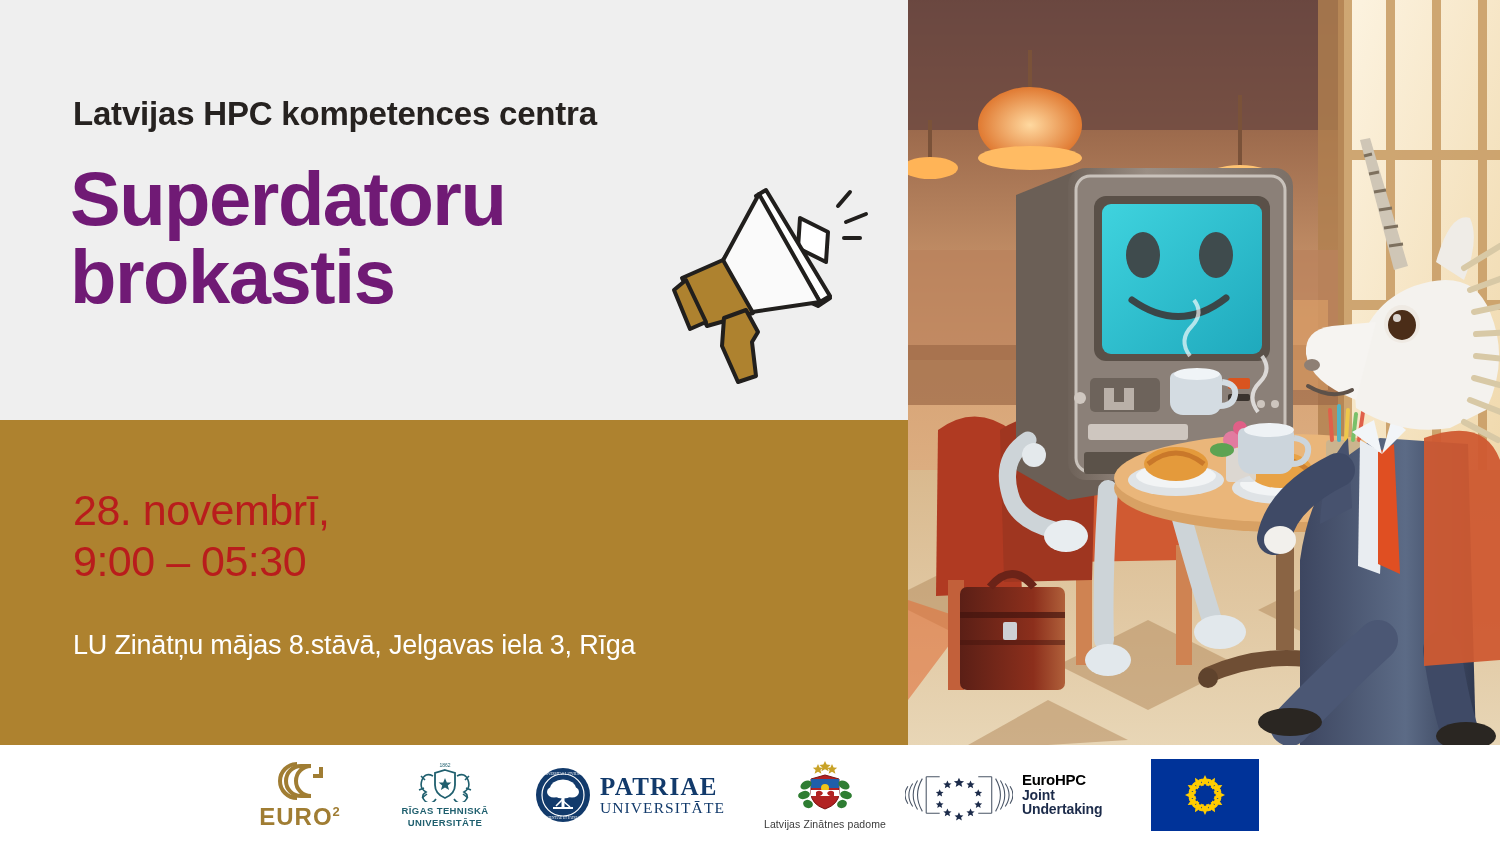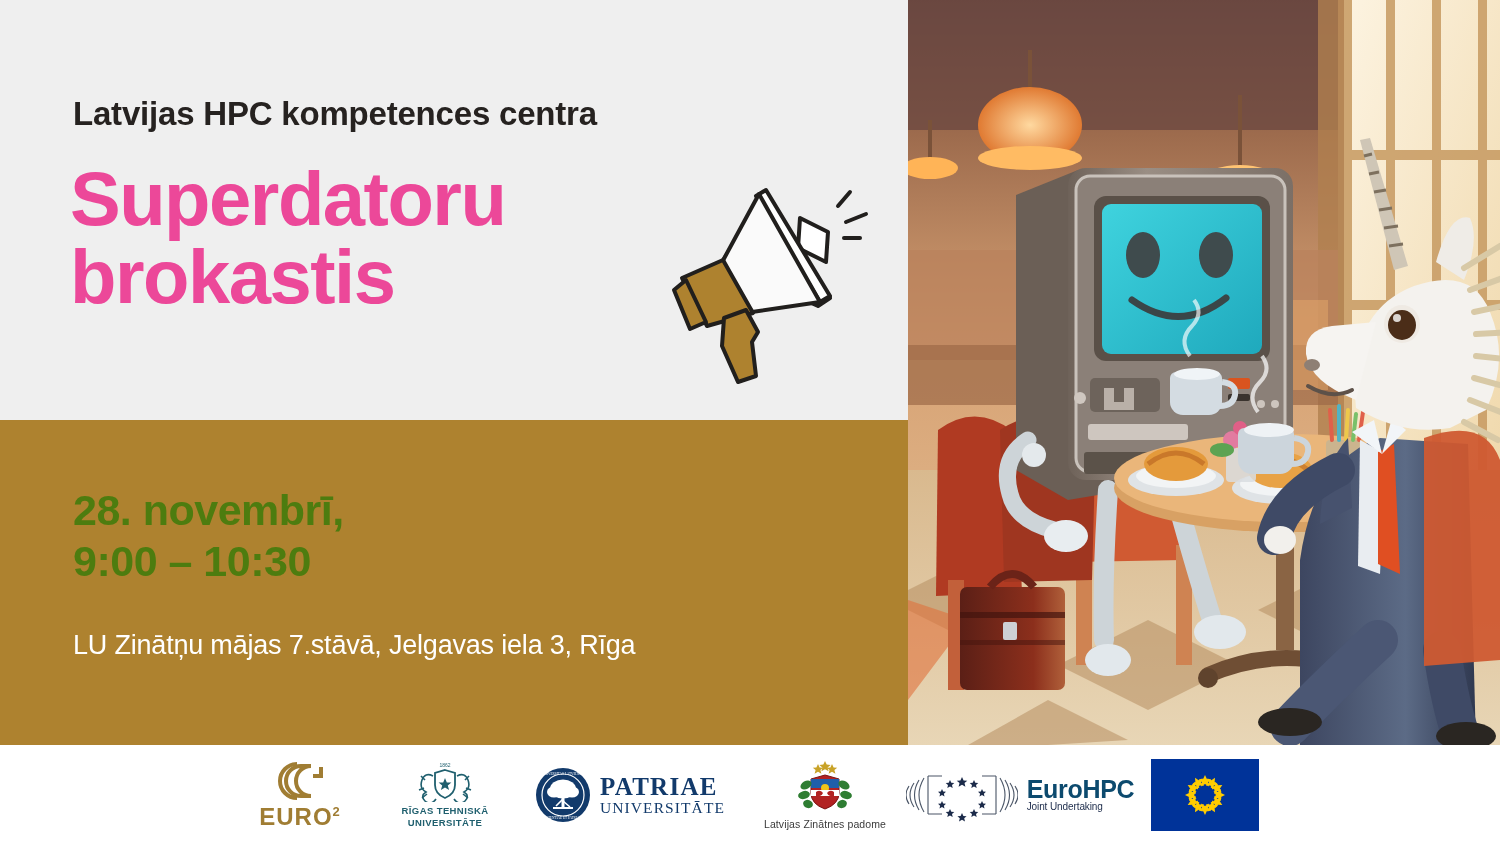--- a/index.html
+++ b/index.html
@@ -19,27 +19,27 @@
     position:absolute; left:0; top:420px; width:908px; height:325px;
     background:#ae822f;
   }
   .kicker {
     position:absolute; left:73px; top:95px;
     font-size:33px; font-weight:bold; color:#262220;
     letter-spacing:-0.2px; white-space:nowrap;
   }
   .headline {
     position:absolute; left:70px; top:160px;
-    font-size:76px; font-weight:bold; color:#ec4899;
+    font-size:76px; font-weight:bold; color:#701a75;
     line-height:1.02; letter-spacing:-1.5px;
   }
   .headline span { display:block; }
   .datetime {
     position:absolute; left:73px; top:485px;
-    font-size:43px; font-weight:bold; color:#4d7c0f;
+    font-size:43px; font-weight:normal; color:#b91c1c;
     line-height:1.18; letter-spacing:-0.5px;
   }
   .datetime span { display:block; }
   .venue {
     position:absolute; left:73px; top:630px;
     font-size:27px; font-weight:normal; color:#ffffff;
     letter-spacing:-0.2px; white-space:nowrap;
   }
 
   
@@ -84,22 +84,22 @@
   .lu-wrap { display:flex; align-items:center; gap:9px; }
   .lu-text { line-height:1; text-align:left; font-family:"Liberation Serif", serif; }
   .lu-1 { font-size:25px; font-weight:bold; color:#123a6b; letter-spacing:1.3px; }
   .lu-2 { font-size:15.5px; color:#123a6b; letter-spacing:1.1px; margin-top:1px; }
   .lzp-text {
     font-size:10.5px; color:#3b3b3b; letter-spacing:0.1px; margin-top:5px;
     white-space:nowrap;
   }
   .ehpc-wrap { display:flex; align-items:center; gap:9px; }
   .ehpc-text { line-height:1.05; text-align:left; }
-  .ehpc-1 { font-size:25px; font-weight:bold; color:#0c4a6e; letter-spacing:-0.3px; }
-  .ehpc-2 { font-size:10px; font-weight:normal; color:#1c2b4a; letter-spacing:-0.1px; }
+  .ehpc-1 { font-size:15px; font-weight:bold; color:#000000; letter-spacing:-0.3px; }
+  .ehpc-2 { font-size:14px; font-weight:bold; color:#1c2b4a; letter-spacing:-0.1px; }
   .supers-text {
     font-size:25px; font-weight:bold; color:#2a2a2e; letter-spacing:-0.4px;
     line-height:1; margin-top:-1px;
   }
 </style>
 </head>
 <body>
 
 <div class="poster">
 
@@ -108,24 +108,24 @@
 
   <div class="kicker">Latvijas HPC kompetences centra</div>
 
   <div class="headline">
     <span>Superdatoru</span>
     <span>brokastis</span>
   </div>
 
   <div class="datetime">
     <span>28. novembrī,</span>
-    <span>9:00 – 10:30</span>
+    <span>9:00 – 05:30</span>
   </div>
 
-  <div class="venue">LU Zinātņu mājas 7.stāvā, Jelgavas iela 3, Rīga</div>
+  <div class="venue">LU Zinātņu mājas 8.stāvā, Jelgavas iela 3, Rīga</div>
 
   <div class="megaphone">
     <svg viewBox="0 0 250 220" width="250" height="220">
       <g stroke="#211f1d" stroke-width="4" stroke-linejoin="round" stroke-linecap="round">
 
         <path d="M140 48 L168 62 L166 92 L138 78 Z" fill="#ffffff"></path>
 
         <path d="M106 22 L170 128 L158 136 L62 92 Z" fill="#ffffff"></path>
         <path d="M96 26 L160 132 L170 126 L106 20 Z" fill="#ffffff"></path>
 

